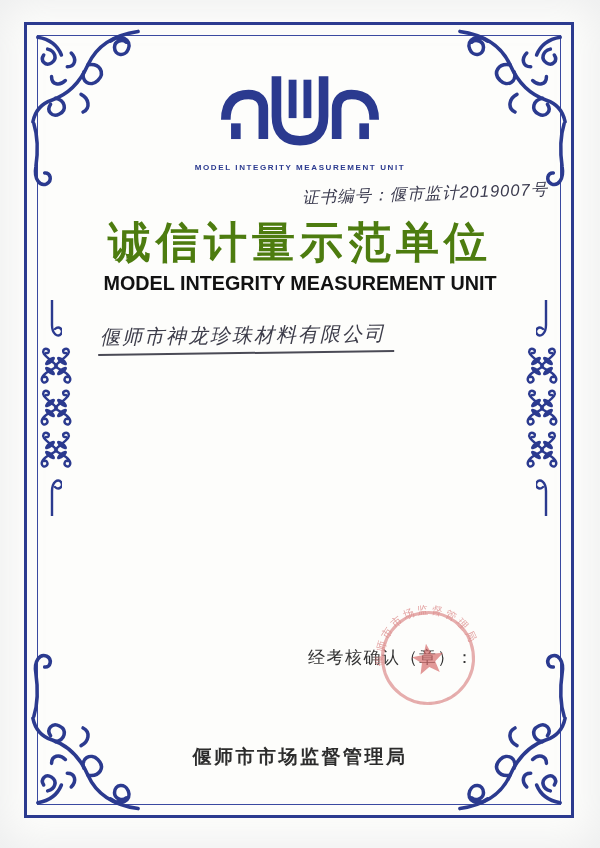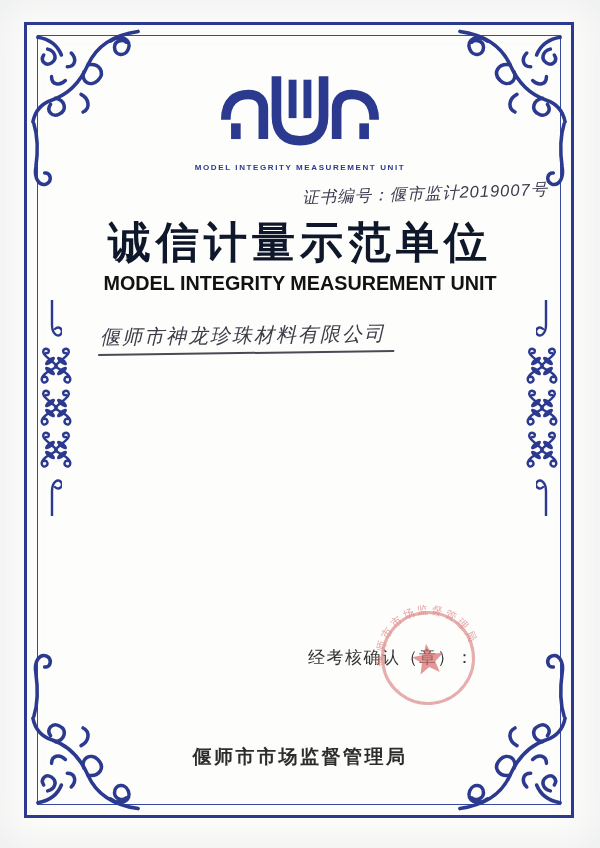--- a/index.html
+++ b/index.html
@@ -26,21 +26,21 @@
   .logo-block{position:absolute;top:64px;left:0;right:0;
     display:flex;flex-direction:column;align-items:center;}
   .logo-mark{width:168px;height:96px;}
   .logo-caption{margin-top:3px;font-size:8px;font-weight:bold;color:#2b3a8f;
     letter-spacing:1.6px;white-space:nowrap;}
   .cert-number{position:absolute;top:183px;right:52px;
     font-size:16.5px;font-style:italic;color:#3a3a4e;
     transform:rotate(-2deg);letter-spacing:1px;white-space:nowrap;}
   .title-zh{position:absolute;top:214px;left:0;right:0;text-align:center;
     font-family:"Liberation Serif","DejaVu Serif",serif;
-    font-size:43px;font-weight:900;letter-spacing:5px;color:#0f172a;white-space:nowrap;}
+    font-size:43px;font-weight:900;letter-spacing:5px;color:#4d7c0f;white-space:nowrap;}
   .title-en{position:absolute;top:271px;left:0;right:0;text-align:center;
     font-size:21px;font-weight:800;color:#121212;white-space:nowrap;}
   .title-en span{display:inline-block;transform:scaleX(.94);}
   .company-line{position:absolute;top:322px;left:98px;
     font-size:20px;color:#3d3d4a;letter-spacing:2px;white-space:nowrap;
     font-style:italic;transform:rotate(-0.8deg);
     border-bottom:2px solid #4a4a55;min-width:250px;padding:0 8px 3px 2px;}
   .body-text{position:absolute;top:368px;left:96px;width:416px;
     font-size:19px;line-height:38px;color:#3b3b3b;letter-spacing:.4px;
     text-align:justify;text-align-last:left;}

